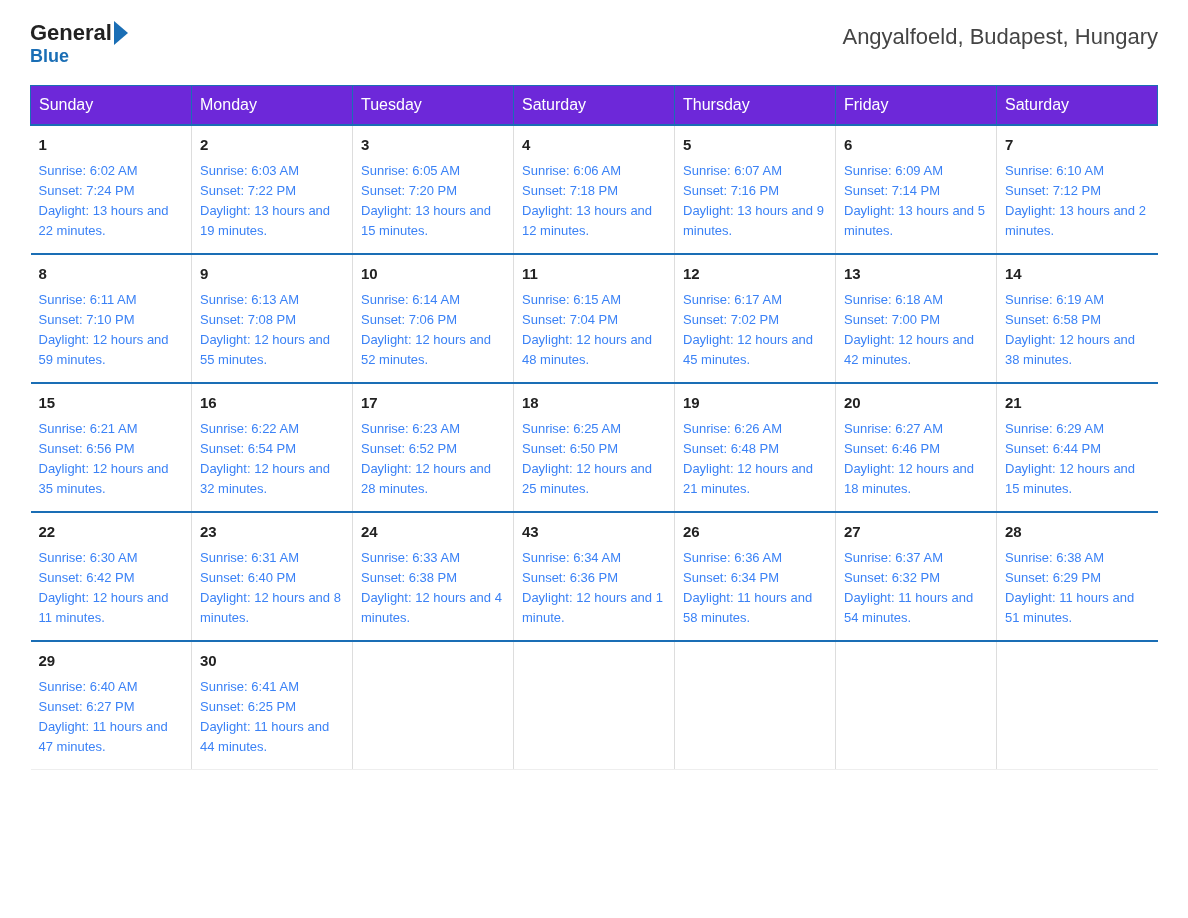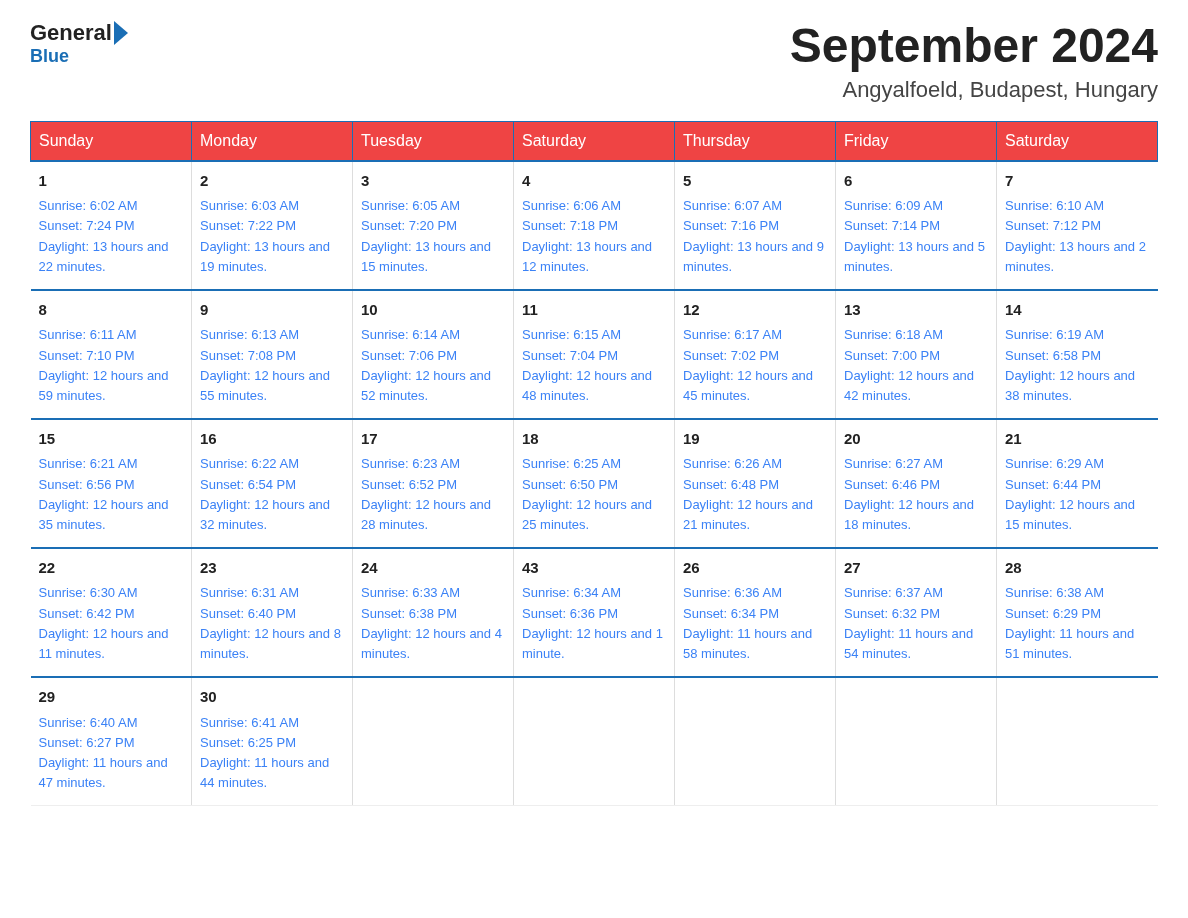--- a/index.html
+++ b/index.html
@@ -55,21 +55,21 @@
       font-size: 22px;
       color: #444;
       margin-top: 4px;
     }
     .calendar {
       width: 100%;
       border-collapse: collapse;
       font-size: 13.5px;
     }
     .calendar thead tr th {
-      background-color: #ef4444;
+      background-color: #6d28d9;
       color: #fff;
       padding: 10px 8px;
       font-size: 16px;
       font-weight: normal;
       text-align: left;
       border: 1px solid #1a6eb5;
       margin-top: 44px;
     }
     .calendar tbody tr {
       border-top: 2px solid #1a6eb5;
@@ -115,21 +115,20 @@
   <div class="logo">
     <div class="logo-top">
       <span class="logo-general">General</span>
       <span class="logo-arrow"></span>
     </div>
     <div>
       <span class="logo-blue">Blue</span>
     </div>
   </div>
   <div class="title-block">
-    <div class="month-title">September 2024</div>
     <div class="location-title">Angyalfoeld, Budapest, Hungary</div>
   </div>
 </div>
 
 <table class="calendar">
   <thead>
     <tr>
     <th>Sunday</th>
         <th>Monday</th>
         <th>Tuesday</th>

